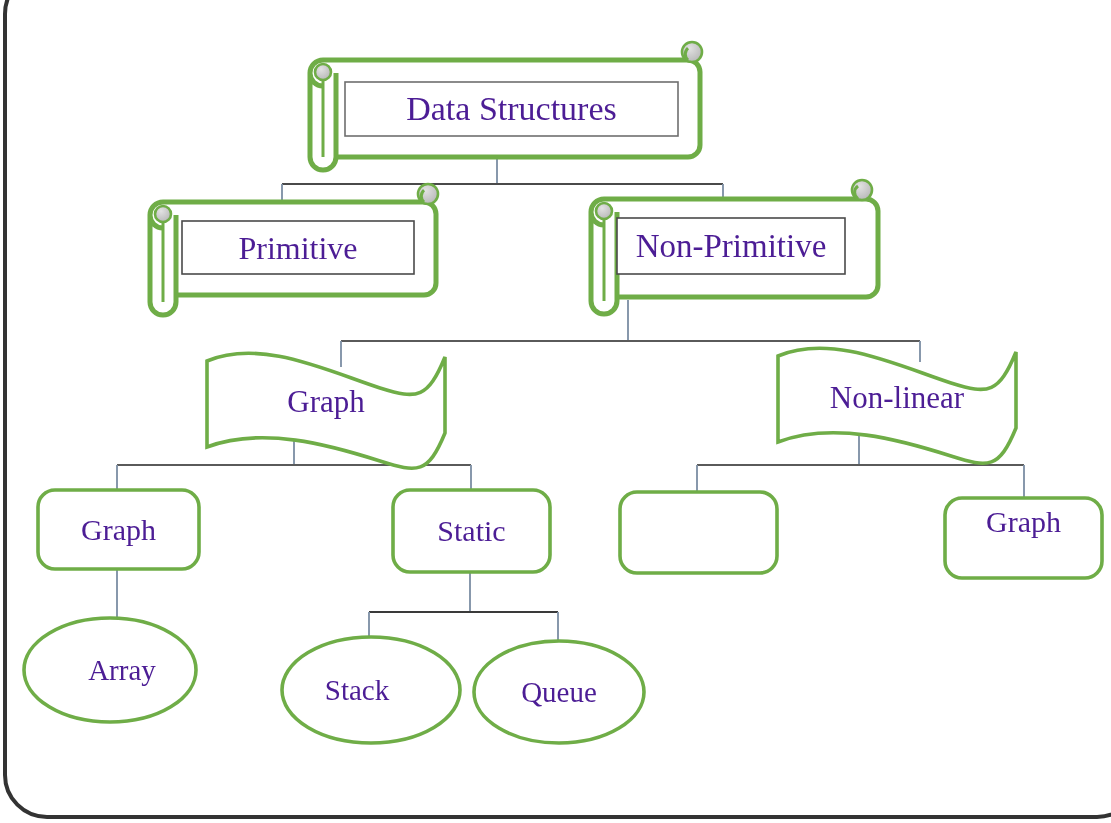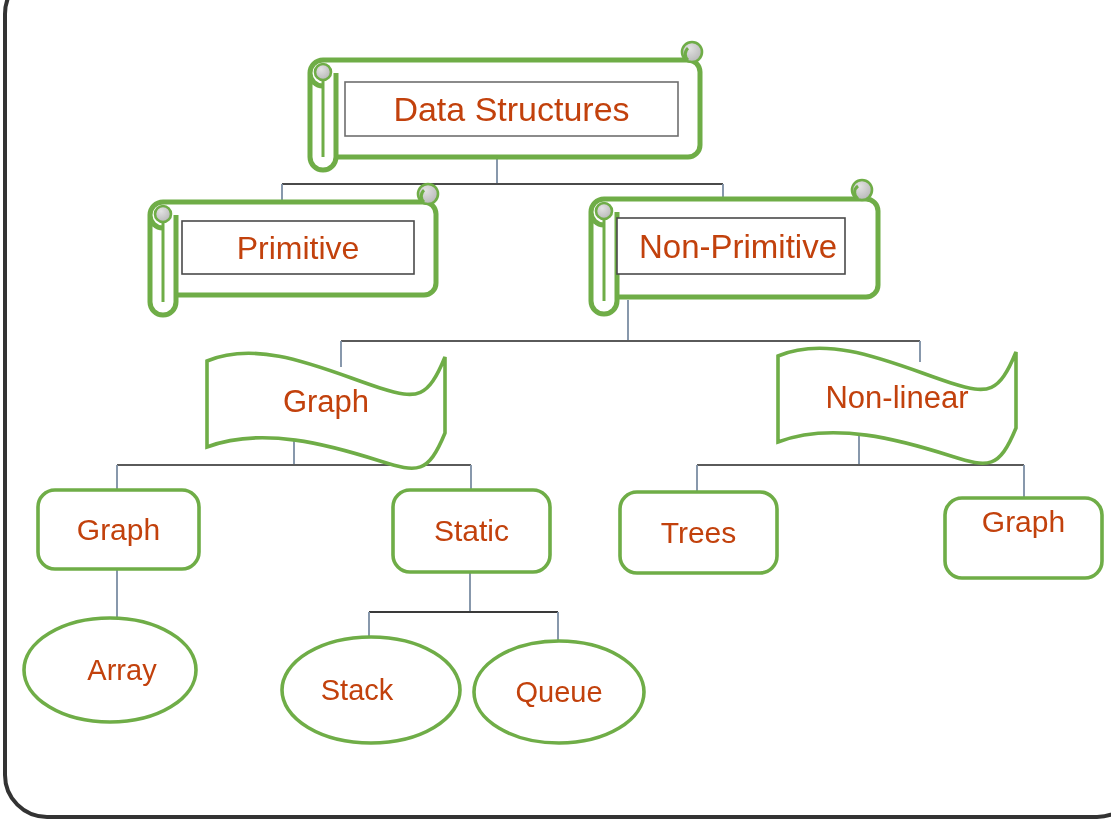--- a/index.html
+++ b/index.html
@@ -3,22 +3,22 @@
 <meta charset="utf-8">
 <style>
   html,body{margin:0;padding:0;background:#ffffff;}
   body{font-family:"DejaVu Sans","Liberation Sans",sans-serif;}
   #page{position:relative;width:1111px;height:823px;background:#ffffff;overflow:hidden;}
   #frame{position:absolute;left:0;top:0;width:1111px;height:823px;}
   #diagram{position:absolute;left:0;top:0;width:1111px;height:823px;}
   .node-label{
     position:absolute;
     display:flex;align-items:center;justify-content:center;
-    color:#c2410c;
-    font-family:Liberation Sans, sans-serif;
+    color:#4c1d95;
+    font-family:Liberation Serif, serif;
     white-space:nowrap;
     pointer-events:none;
     line-height:1;
   }
 </style>
 </head>
 <body>
 
 <div id="page">
 
@@ -136,31 +136,30 @@
 
     <ellipse cx="110" cy="670" rx="86" ry="52" fill="#FFFFFF" stroke="#6FAD47" stroke-width="3.6"></ellipse>
     <ellipse cx="371" cy="690" rx="89" ry="53" fill="#FFFFFF" stroke="#6FAD47" stroke-width="3.6"></ellipse>
     <ellipse cx="559" cy="692" rx="85" ry="51" fill="#FFFFFF" stroke="#6FAD47" stroke-width="3.6"></ellipse>
   </svg>
 
   <div class="node-label" style="left:345px;top:82px;width:333px;height:54px;font-size:34px;">Data Structures</div>
 
   <div class="node-label" style="left:192px;top:221px;width:212px;height:53px;font-size:32px;">Primitive</div>
 
-  <div class="node-label" style="left:617px;top:218px;width:228px;height:56px;font-size:33px;padding-left:7px;">Non-Primitive</div>
+  <div class="node-label" style="left:617px;top:218px;width:228px;height:56px;font-size:33px;">Non-Primitive</div>
 
   <div class="node-label" style="left:207px;top:376px;width:238px;height:50px;font-size:31px;">Graph</div>
 
   <div class="node-label" style="left:778px;top:372px;width:238px;height:50px;font-size:31px;">Non-linear</div>
 
   <div class="node-label" style="left:38px;top:490px;width:161px;height:79px;font-size:30px;">Graph</div>
 
   <div class="node-label" style="left:393px;top:490px;width:157px;height:82px;font-size:30px;">Static</div>
 
-  <div class="node-label" style="left:620px;top:492px;width:157px;height:81px;font-size:30px;">Trees</div>
 
   <div class="node-label" style="left:945px;top:482px;width:157px;height:80px;font-size:30px;">Graph</div>
 
   <div class="node-label" style="left:24px;top:644px;width:172px;height:52px;font-size:29px;padding-left:12px;">Array</div>
 
   <div class="node-label" style="left:282px;top:664px;width:150px;height:52px;font-size:29px;">Stack</div>
 
   <div class="node-label" style="left:474px;top:666px;width:170px;height:52px;font-size:29px;">Queue</div>
 
 </div>

